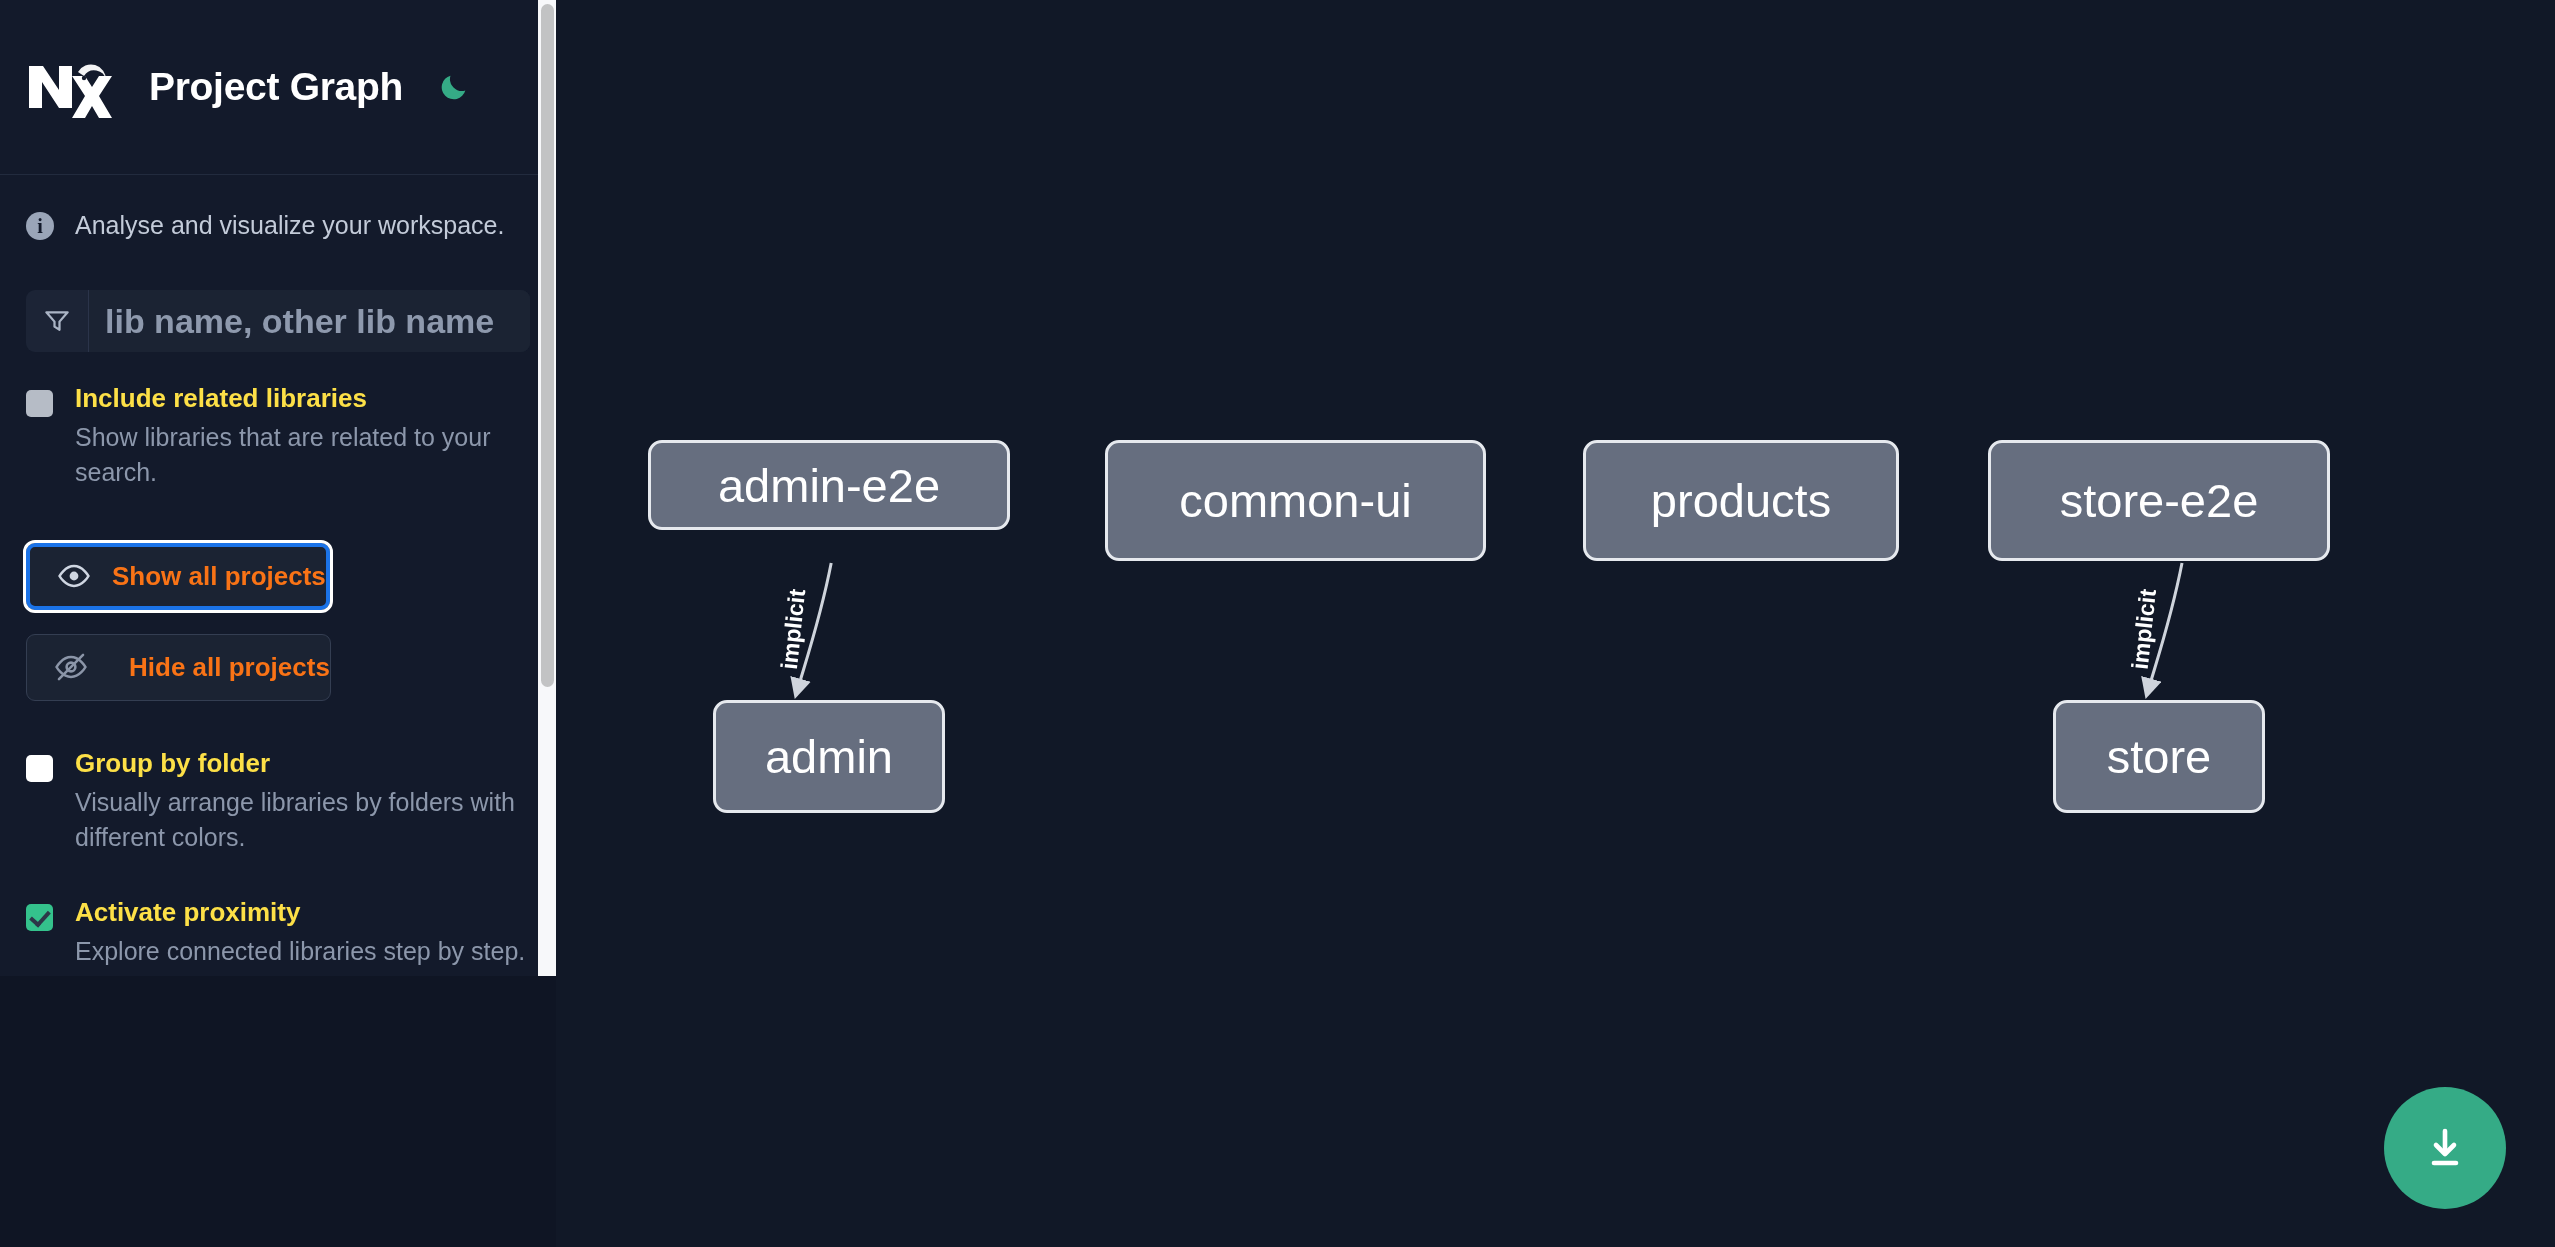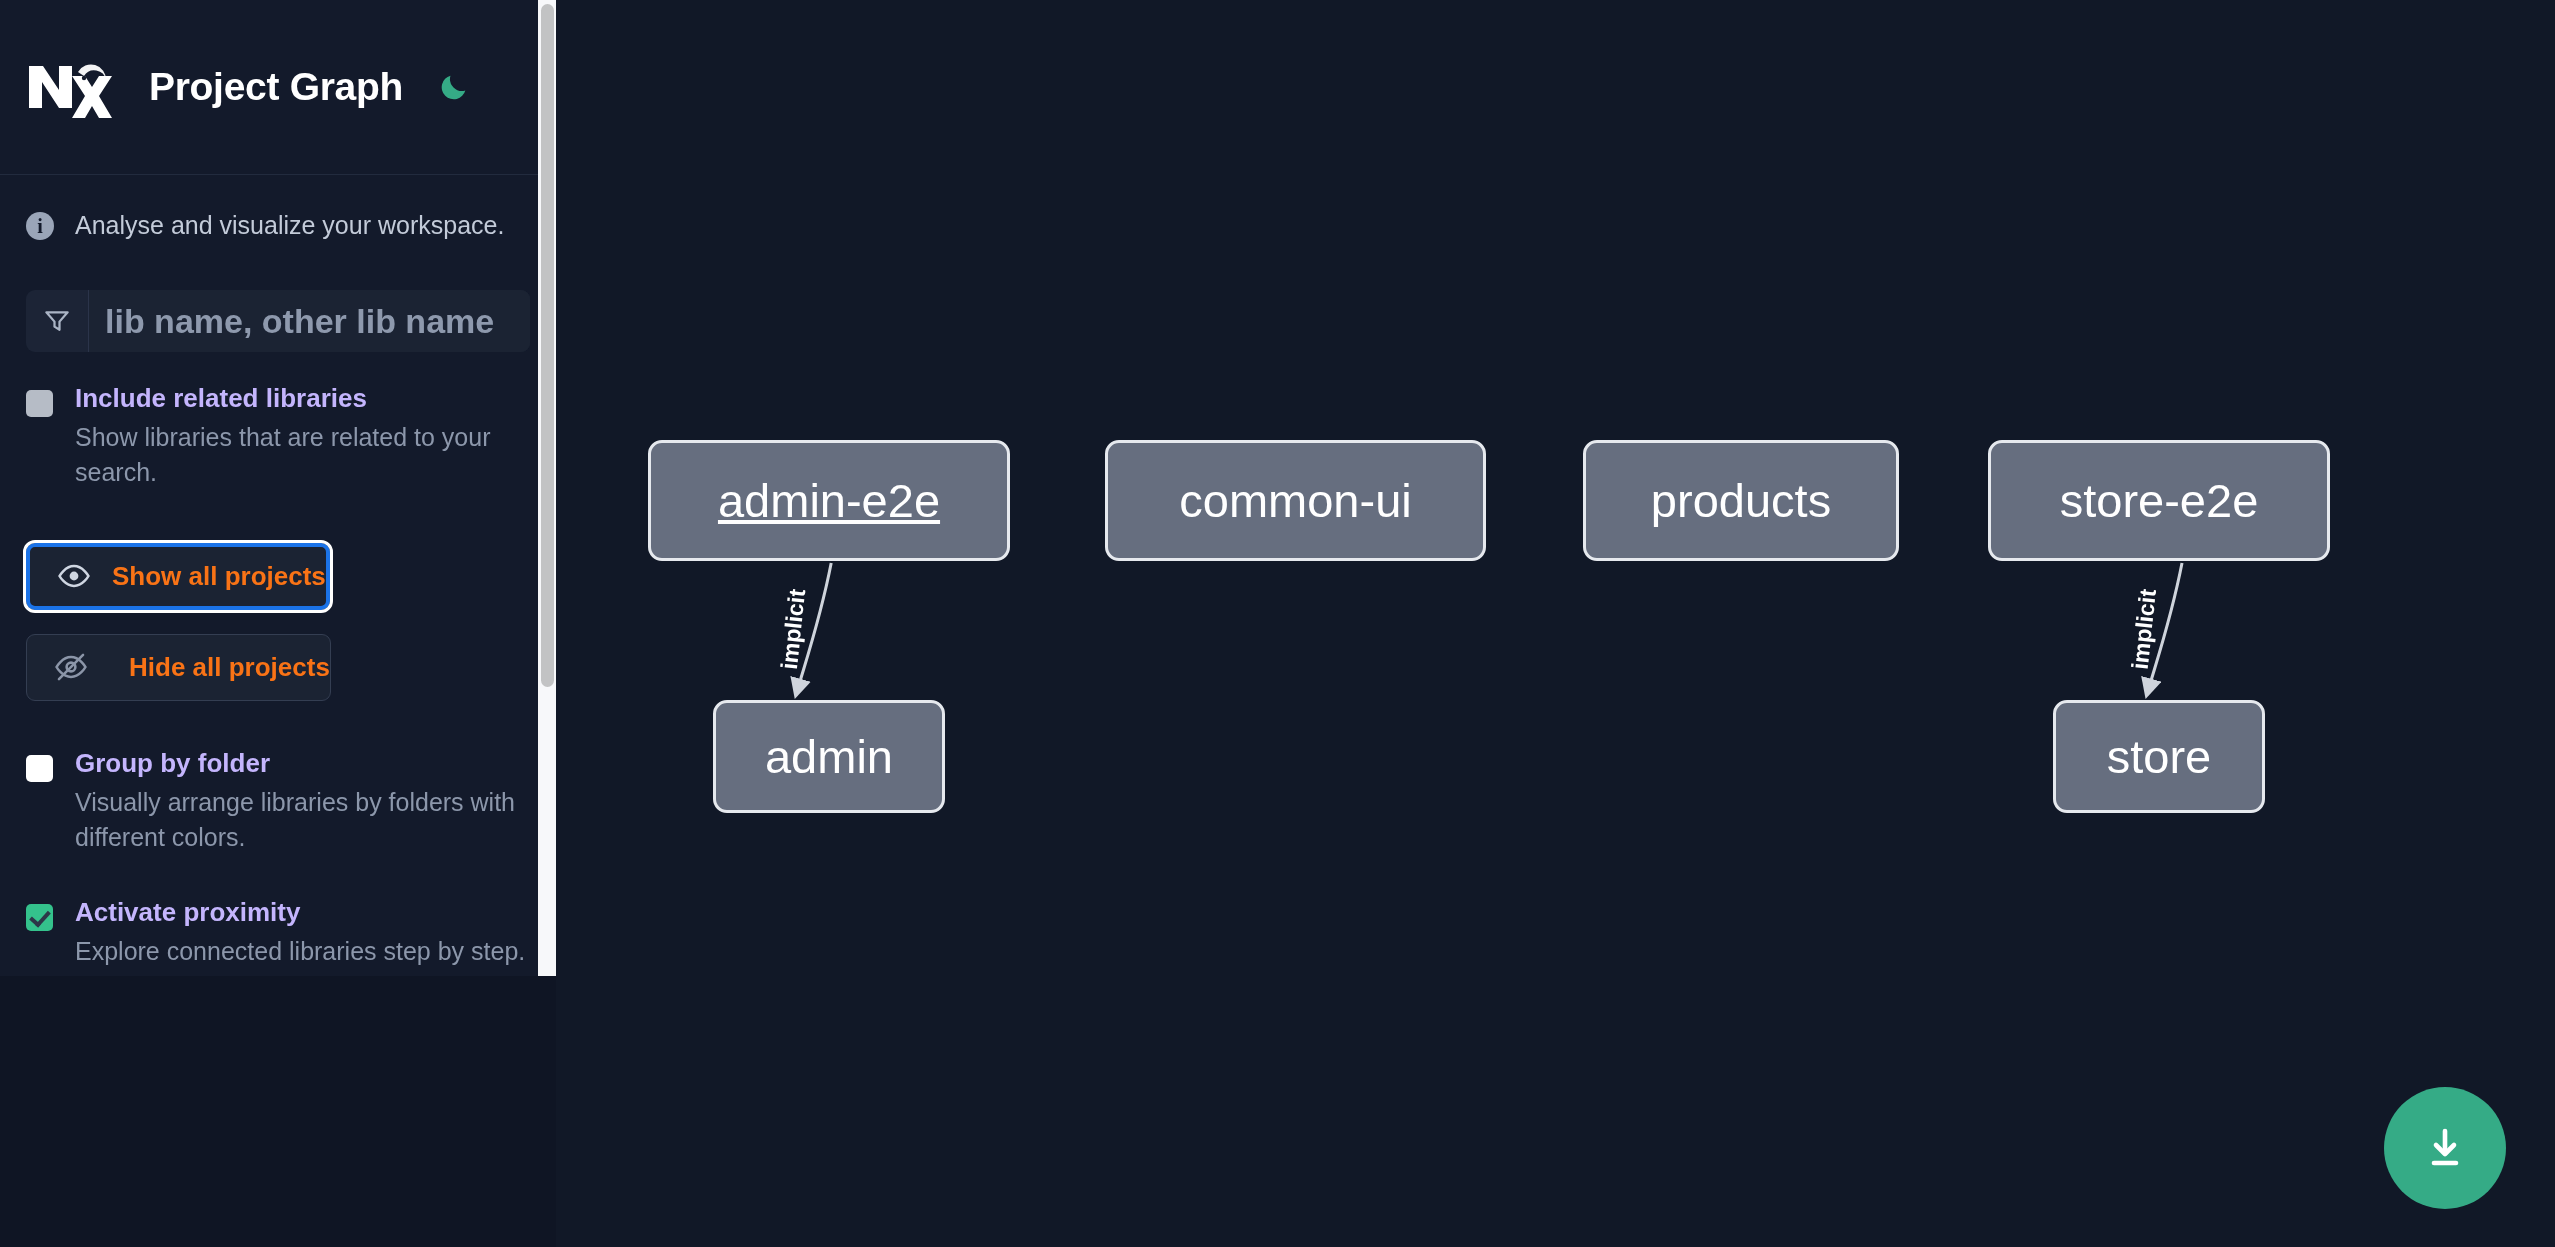--- a/index.html
+++ b/index.html
@@ -141,21 +141,21 @@
     left: 8px; top: 3px;
     width: 8px; height: 15px;
     border: solid #2d3748;
     border-width: 0 4px 4px 0;
     transform: rotate(42deg);
   }
   .chk-texts { margin-left: 22px; }
   .chk-label {
     font-size: 26px;
     font-weight: 700;
-    color: #c4b5fd;
+    color: #fde047;
     line-height: 1.15;
   }
   .chk-desc {
     font-size: 25px;
     color: #8c97ab;
     line-height: 1.42;
     margin-top: 6px;
     max-width: 460px;
   }
 
@@ -363,21 +363,21 @@
         </marker>
       </defs>
 
       <path d="M 273 563 C 262 620 248 660 238 695" fill="none" stroke="#cfd4dc" stroke-width="3" marker-end="url(#arrow)"></path>
       <text x="243" y="630" fill="#ffffff" font-size="23" font-weight="700" font-family="Liberation Sans, sans-serif" text-anchor="middle" transform="rotate(-84 243 630)">implicit</text>
 
       <path d="M 1613 563 C 1602 620 1588 660 1578 695" fill="none" stroke="#cfd4dc" stroke-width="3" marker-end="url(#arrow)"></path>
       <text x="1583" y="630" fill="#ffffff" font-size="23" font-weight="700" font-family="Liberation Sans, sans-serif" text-anchor="middle" transform="rotate(-84 1583 630)">implicit</text>
     </svg>
 
-    <div class="node" style="left:92px; top:440px; width:362px; height:121px;text-decoration:underline;">
+    <div class="node" style="left:92px; top:440px; width:362px; height:90px;">
       <span>admin-e2e</span>
     </div>
     <div class="node" style="left:549px; top:440px; width:381px; height:121px;">
       <span>common-ui</span>
     </div>
     <div class="node" style="left:1027px; top:440px; width:316px; height:121px;">
       <span>products</span>
     </div>
     <div class="node" style="left:1432px; top:440px; width:342px; height:121px;">
       <span>store-e2e</span>

